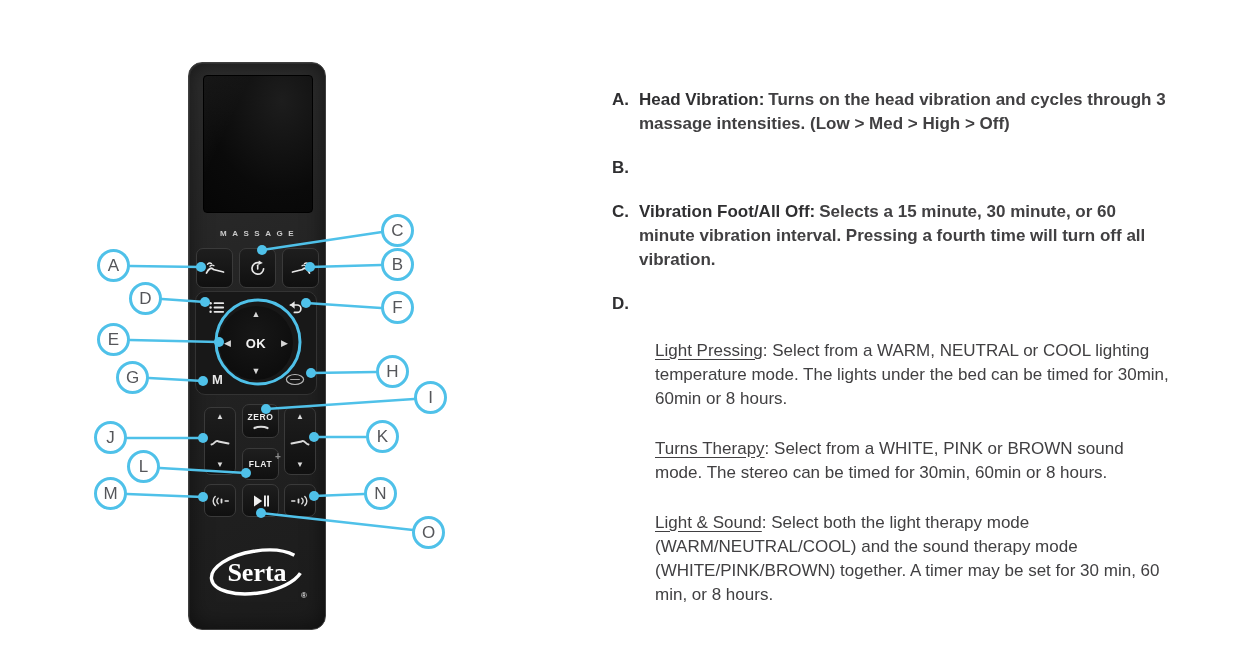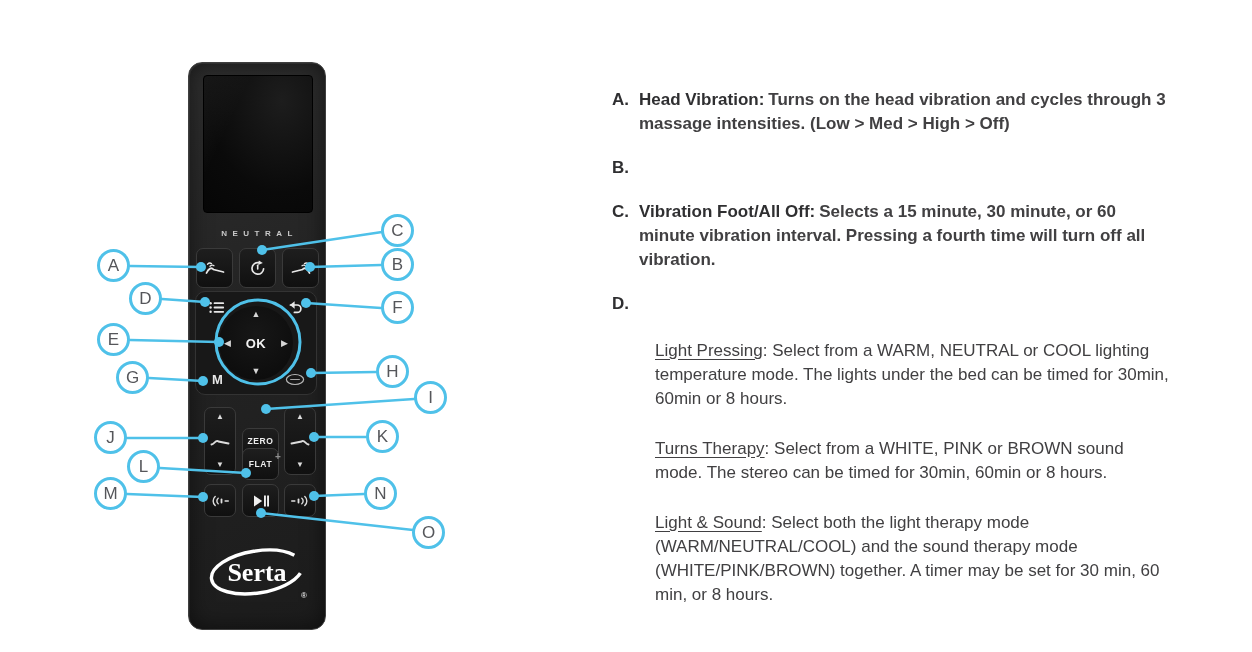--- a/index.html
+++ b/index.html
@@ -33,21 +33,21 @@
   .arr-right{right:5px;top:50%;transform:translateY(-50%);}
   .ok{position:absolute;left:50%;top:50%;transform:translate(-50%,-50%);
       color:#f2f2f2;font-size:13px;font-weight:bold;letter-spacing:.5px;}
   .m-btn{position:absolute;left:16px;bottom:7px;color:#e8e8e8;font-size:13px;font-weight:bold;}
   .panel-icon-tl{position:absolute;left:13px;top:9px;}
   .panel-icon-tr{position:absolute;right:13px;top:8px;}
   .panel-icon-br{position:absolute;right:11px;bottom:8px;}
   .rocker{flex-direction:column;justify-content:space-between;padding:5px 0;}
   .rocker .arr{font-size:8px;color:#dcdcdc;line-height:8px;}
   .small-label{font-size:8.5px;font-weight:bold;letter-spacing:.6px;color:#ededed;}
-  .zero-btn{flex-direction:column;gap:2px;margin-top:24px;}
+  .zero-btn{flex-direction:column;gap:2px;}
   .plus-sign{position:absolute;left:86px;top:388px;color:#8f8f8f;font-size:10px;font-weight:bold;}
   .logo-svg{position:absolute;left:12px;top:479px;}
 
   
   .connector-layer{position:absolute;left:0;top:0;width:1252px;height:652px;pointer-events:none;}
   .callout{position:absolute;width:33px;height:33px;border-radius:50%;background:#ffffff;
            border:3px solid #4fc1e9;box-sizing:border-box;display:flex;align-items:center;justify-content:center;
            color:#55565a;font-size:17px;line-height:1;}
 
   
@@ -67,21 +67,21 @@
   svg{display:block;}
 </style>
 </head>
 <body>
 
 <div class="stage">
 
   <div class="remote">
     <div class="screen"></div>
 
-    <div class="massage-label">NEUTRAL</div>
+    <div class="massage-label">MASSAGE</div>
 
     <div class="rbtn row1" style="left:7px;width:37px;">
       <svg width="24" height="16" viewBox="0 0 24 16">
         <path d="M3.5 13 C5.5 8.5 8.5 7 10.5 9.5 L20.5 12" fill="none" stroke="#e8e8e8" stroke-width="1.8" stroke-linecap="round"></path>
         <path d="M4.5 4.2 Q6.5 2.2 8.5 3.6" fill="none" stroke="#e8e8e8" stroke-width="1.3" stroke-linecap="round"></path>
         <path d="M7 6.3 Q9 4.3 11 5.7" fill="none" stroke="#e8e8e8" stroke-width="1.3" stroke-linecap="round"></path>
       </svg>
     </div>
     <div class="rbtn row1" style="left:50px;width:37px;">
       <svg width="17" height="17" viewBox="0 0 17 17">

